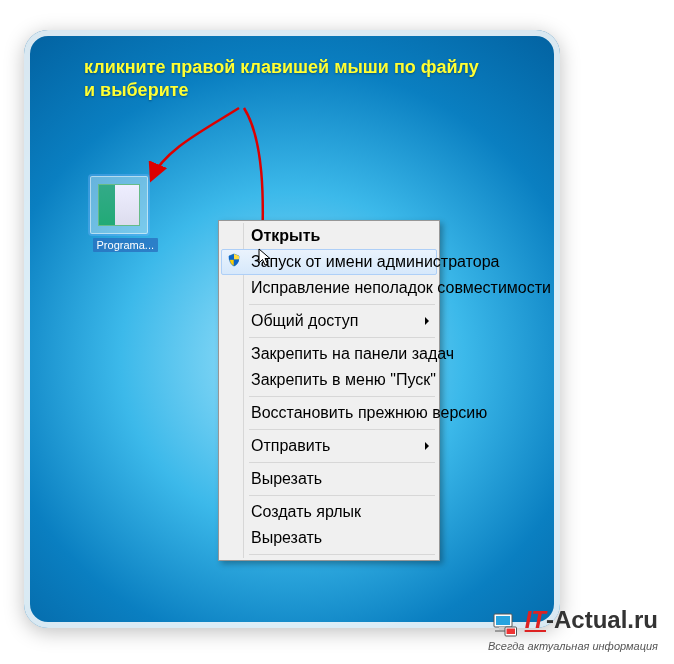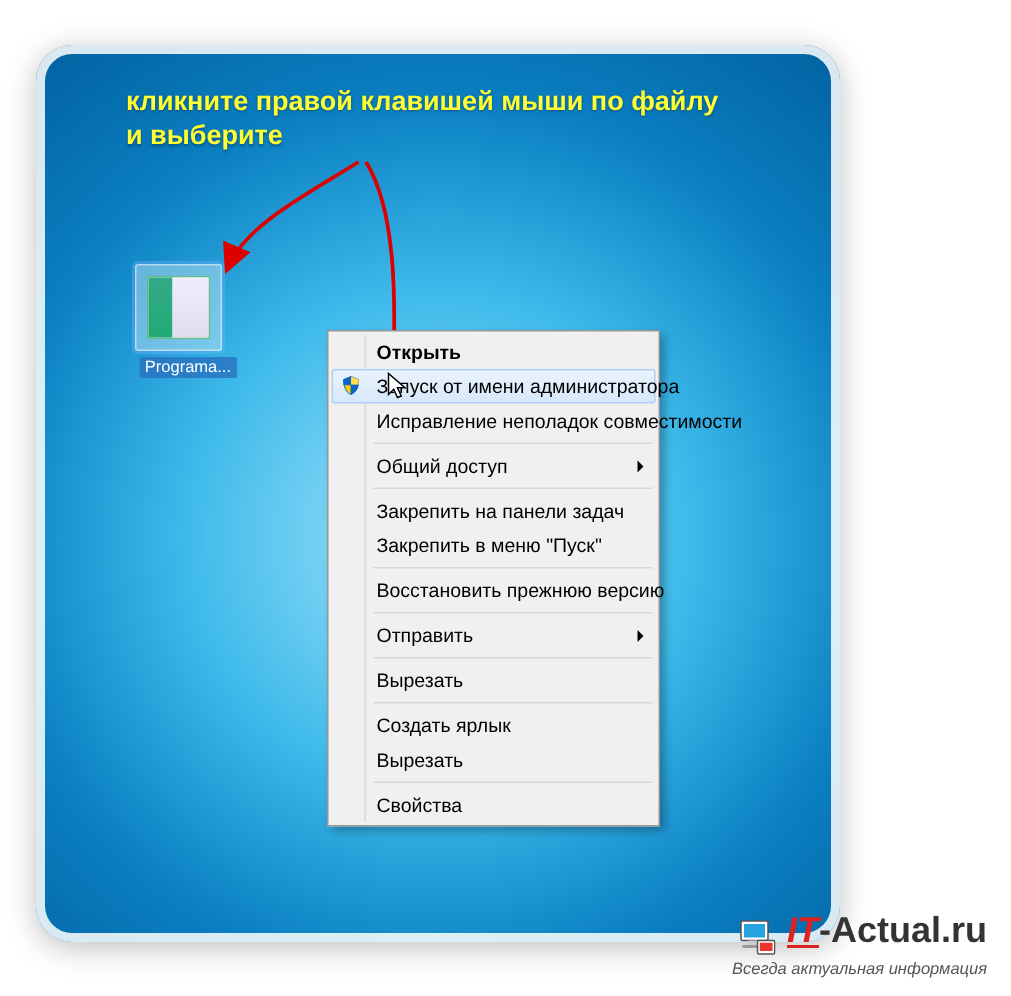--- a/index.html
+++ b/index.html
@@ -73,21 +73,21 @@
     }
     .context-menu {
       position: absolute;
       left: 194px;
       top: 190px;
       width: 222px;
       background: #f0f0f0;
       border: 1px solid #979797;
       box-shadow: 3px 3px 6px rgba(0,0,0,.3);
       padding: 2px;
-      font-size: 13px;
+      font-size: 16px;
       color: #000;
     }
     .menu-item {
       padding: 4px 26px 4px 30px;
       cursor: default;
       position: relative;
       white-space: nowrap;
     }
     .menu-item.bold { font-weight: bold; }
     .menu-item.hover {
@@ -224,21 +224,20 @@
     <div class="menu-item">
       <span>Отправить</span>
       <span class="submenu-arrow"></span>
     </div>
     <div class="menu-sep"></div>
     <div class="menu-item">Вырезать</div>
     <div class="menu-sep"></div>
     <div class="menu-item">Создать ярлык</div>
     <div class="menu-item">Вырезать</div>
     <div class="menu-sep"></div>
-    <div class="menu-item">Свойства</div>
   </div>
 
   <svg class="cursor" width="16" height="20">
     <path d="M1,1 L1,15 L4.5,11.5 L7,17 L9.5,16 L7,10.5 L12,10.5 Z" fill="#fff" stroke="#000" stroke-width="1"></path>
   </svg>
 
 </div>
 
 <div class="watermark">
   <svg class="logo" width="28" height="28">

